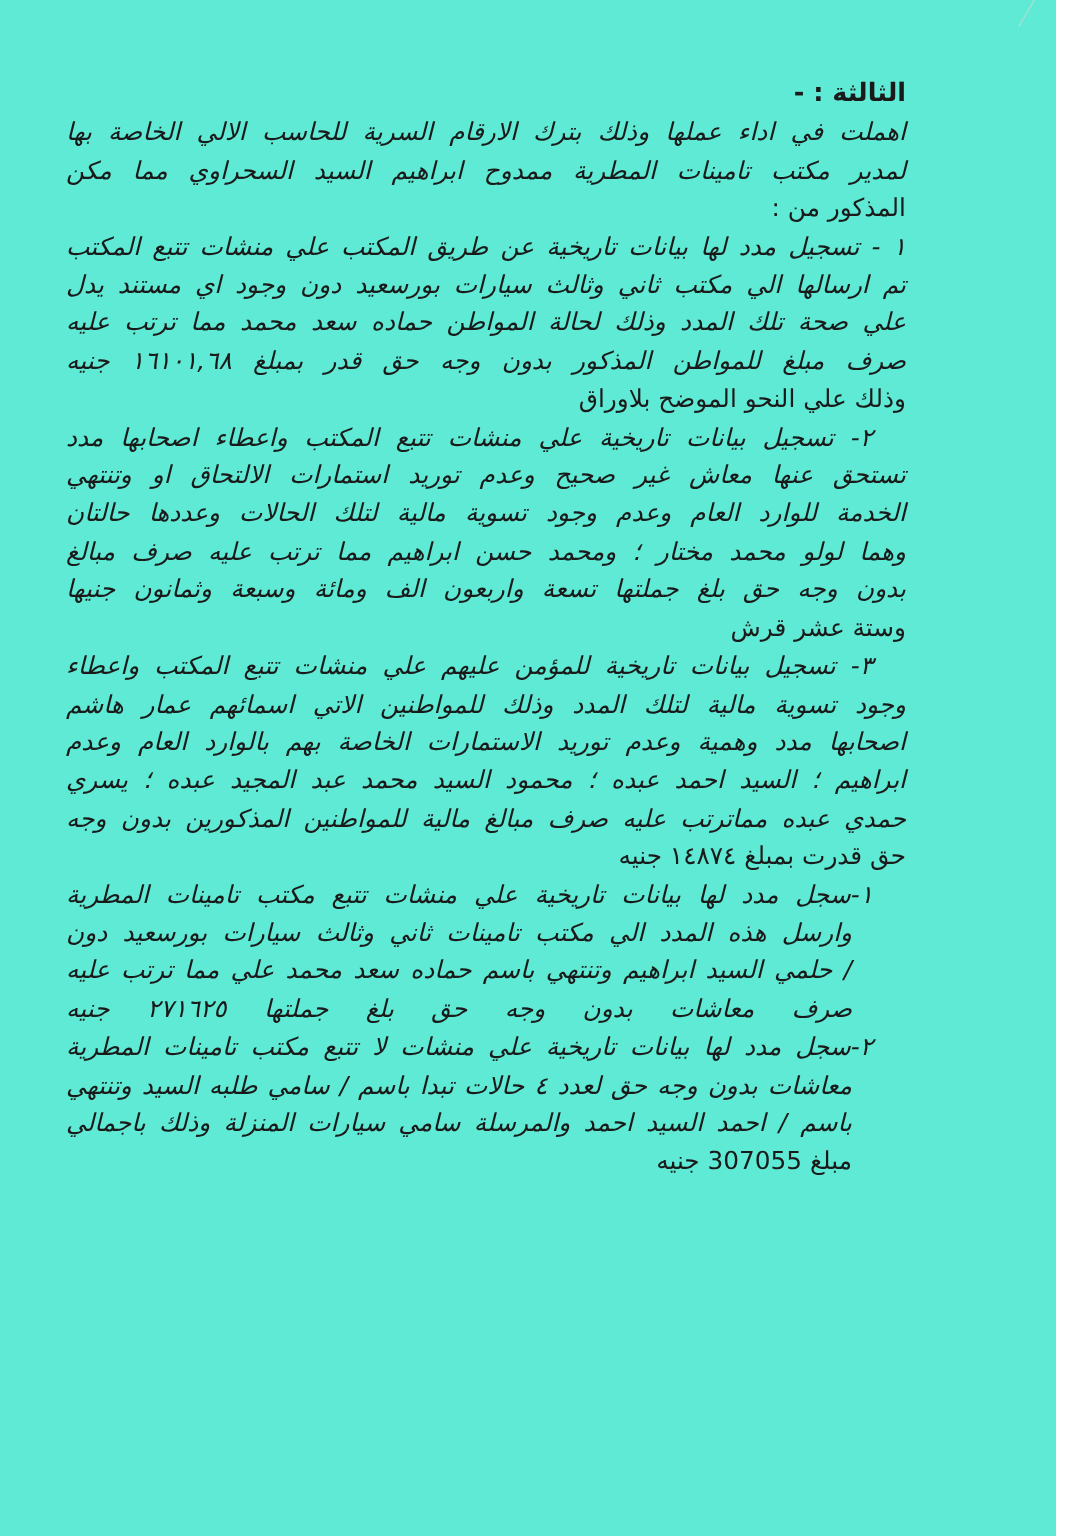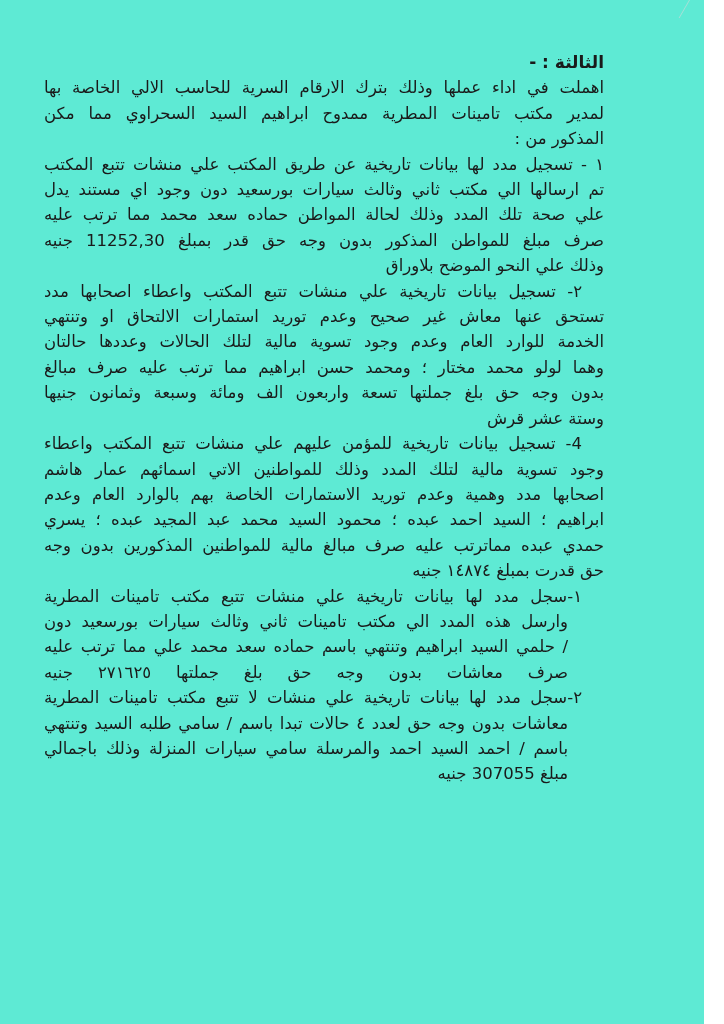--- a/index.html
+++ b/index.html
@@ -50,55 +50,56 @@
     }
     .heading {
       font-weight: bold;
       font-size: 17px;
     }
     .indent-1 { padding-right: 22px; }
     .indent-2 { padding-right: 36px; }
     .justify {
       text-align: justify;
       text-align-last: justify;
+      font-style: italic;
     }
   </style>
 </head>
 <body>
 
 <div class="page">
   <div class="page-fold"></div>
 
   <div class="content">
 
     <div>
       <span class="line heading">الثالثة : -</span>
       <span class="line justify">اهملت في اداء عملها وذلك بترك الارقام السرية للحاسب الالي الخاصة بها</span>
       <span class="line justify">لمدير مكتب تامينات المطرية ممدوح ابراهيم السيد السحراوي مما مكن</span>
       <span class="line">المذكور من :</span>
 
       <div>
         <span class="line justify">١ - تسجيل مدد لها بيانات تاريخية عن طريق المكتب علي منشات تتبع المكتب</span>
         <span class="line justify">تم ارسالها الي مكتب ثاني وثالث سيارات بورسعيد دون وجود اي مستند يدل</span>
         <span class="line justify">علي صحة تلك المدد وذلك لحالة المواطن حماده سعد محمد مما ترتب عليه</span>
-        <span class="line justify">صرف مبلغ للمواطن المذكور بدون وجه حق قدر بمبلغ 11252,30 جنيه</span>
+        <span class="line justify">صرف مبلغ للمواطن المذكور بدون وجه حق قدر بمبلغ ١٦١٠١,٦٨ جنيه</span>
         <span class="line">وذلك علي النحو الموضح بلاوراق</span>
       </div>
 
       <div>
         <span class="line justify indent-1">٢-  تسجيل بيانات تاريخية علي منشات تتبع المكتب واعطاء اصحابها مدد</span>
         <span class="line justify">تستحق عنها معاش غير صحيح وعدم توريد استمارات الالتحاق او وتنتهي</span>
         <span class="line justify">الخدمة للوارد العام وعدم وجود  تسوية مالية لتلك الحالات وعددها حالتان</span>
         <span class="line justify">وهما لولو محمد مختار ؛ ومحمد حسن ابراهيم مما ترتب عليه صرف مبالغ</span>
         <span class="line justify">بدون وجه حق بلغ جملتها تسعة واربعون الف ومائة وسبعة وثمانون جنيها</span>
         <span class="line">وستة عشر قرش</span>
       </div>
 
       <div>
-        <span class="line justify indent-1">4- تسجيل بيانات تاريخية للمؤمن عليهم علي منشات تتبع المكتب واعطاء</span>
+        <span class="line justify indent-1">٣- تسجيل بيانات تاريخية للمؤمن عليهم علي منشات تتبع المكتب واعطاء</span>
         <span class="line justify">وجود تسوية مالية لتلك المدد وذلك للمواطنين الاتي اسمائهم عمار هاشم</span>
         <span class="line justify">اصحابها مدد وهمية وعدم توريد الاستمارات الخاصة بهم بالوارد العام وعدم</span>
         <span class="line justify">ابراهيم ؛ السيد احمد عبده ؛ محمود السيد محمد عبد المجيد عبده ؛ يسري</span>
         <span class="line justify">حمدي عبده مماترتب عليه صرف مبالغ مالية للمواطنين المذكورين بدون وجه</span>
         <span class="line">حق قدرت بمبلغ ١٤٨٧٤ جنيه</span>
       </div>
     </div>
 
     <div>
 

